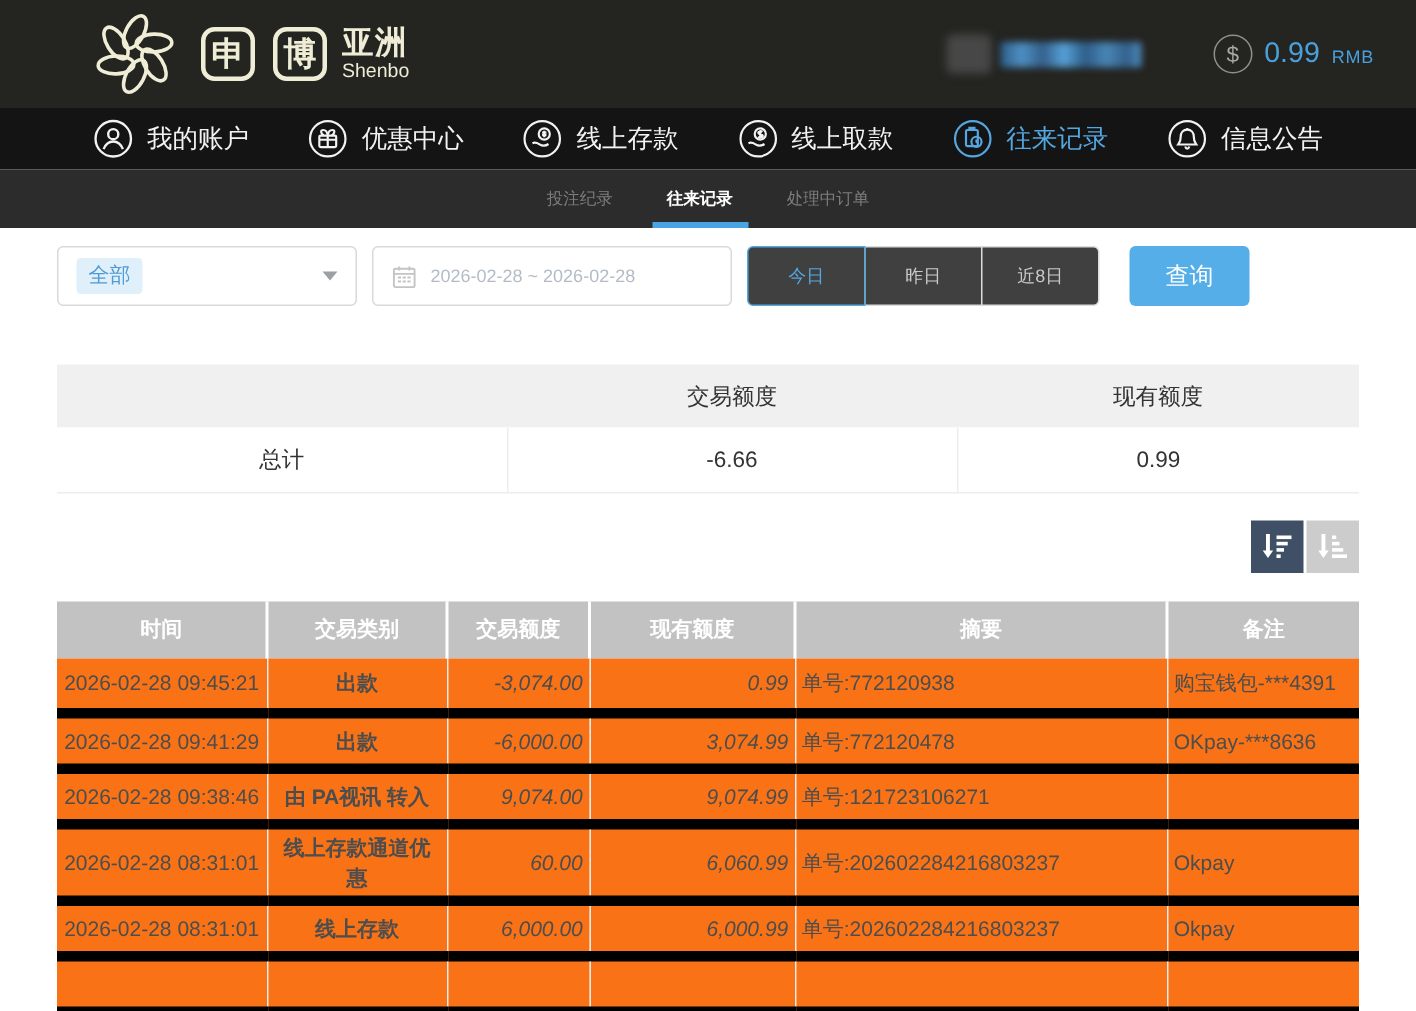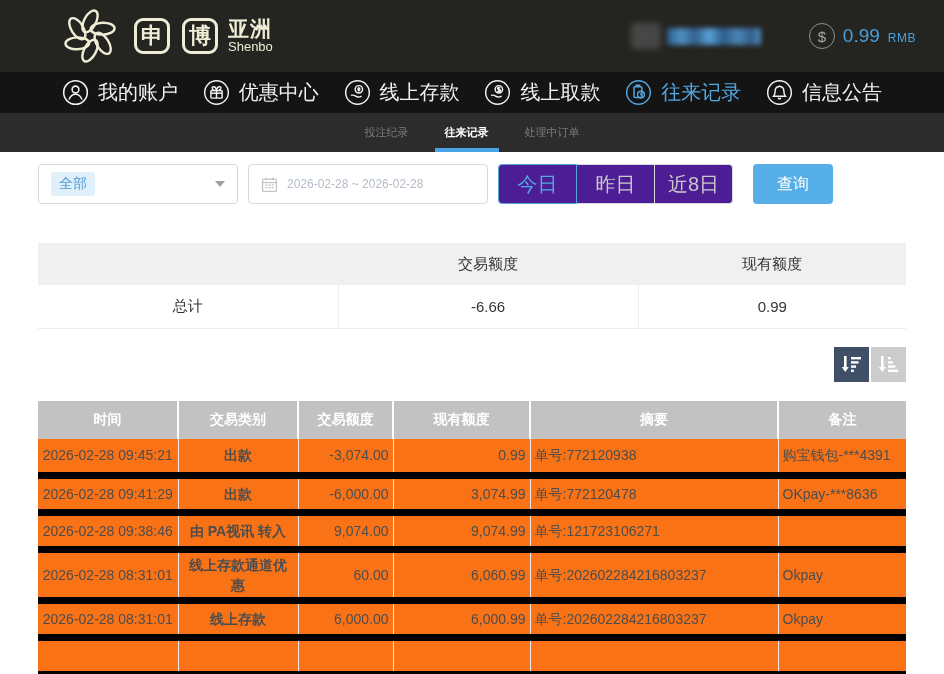--- a/index.html
+++ b/index.html
@@ -26,21 +26,21 @@
       #2e5d88 60%,#4a86b6 75%,#335f8a 90%,#4f90c4); }
   .balance { display:flex; align-items:center; gap:8px; }
   .coin-circle { width:26px; height:26px; border:1.5px solid #8f8f8b; border-radius:50%;
     color:#a9a9a4; font-size:15px; display:flex; align-items:center; justify-content:center; }
   .balance-amount { color:#4aa0dc; font-size:19px; }
   .balance-currency { color:#4aa0dc; font-size:12px; letter-spacing:.5px; padding-top:4px; }
 
   
   .main-nav { height:41px; background:#141414; display:flex; align-items:center;
     justify-content:space-between; padding:0 62px; }
-  .nav-item { display:flex; align-items:center; gap:9px; color:#f2f2f2; font-size:20px;
+  .nav-item { display:flex; align-items:center; gap:9px; color:#f2f2f2; font-size:17px;
     cursor:pointer; }
   .nav-item svg { stroke:#f2f2f2; }
   .nav-item.active { color:#54a7e0; }
   .nav-item.active svg { stroke:#54a7e0; }
 
   
   .sub-tabs { height:39px; background:#2c2c2c; display:flex; align-items:stretch;
     justify-content:center; gap:16px; }
   .sub-tab { color:#7d7d7d; font-size:11px; display:flex; align-items:center;
     padding:0 10px; position:relative; cursor:pointer; }
@@ -54,22 +54,22 @@
     display:flex; align-items:center; justify-content:space-between; padding:0 12px;
     background:#fff; cursor:pointer; }
   .select-tag { background:#dff0fb; color:#4f9bd6; font-size:14px; padding:3px 8px;
     border-radius:3px; }
   .caret-down { width:0; height:0; border-left:5px solid transparent;
     border-right:5px solid transparent; border-top:6px solid #9aa0a6; }
   .date-box { width:240px; height:40px; border:1px solid #d9d9d9; border-radius:4px;
     display:flex; align-items:center; gap:9px; padding:0 12px; cursor:pointer; }
   .date-text { color:#b3bcc6; font-size:12px; }
   .range-group { display:flex; margin-left:0; }
-  .range-btn { width:79px; height:40px; background:#4c1d95; border:1px solid #dcdcdc;
-    color:#c9c9c9; font-size:20px; margin-left:-1px; cursor:pointer; position:relative; }
+  .range-btn { width:79px; height:40px; background:#404040; border:1px solid #dcdcdc;
+    color:#c9c9c9; font-size:12px; margin-left:-1px; cursor:pointer; position:relative; }
   .range-btn:first-child { border-radius:4px 0 0 4px; margin-left:0; }
   .range-btn:last-child { border-radius:0 4px 4px 0; }
   .range-btn.active { color:#55a7e0; border-color:#55a7e0; z-index:2; }
   .search-btn { width:80px; height:40px; background:#55aee8; border:none; border-radius:4px;
     color:#fff; font-size:16px; margin-left:10px; cursor:pointer; }
 
   
   .summary-table { width:868px; margin:39px 38px 0; border-collapse:collapse; }
   .summary-table th { background:#f0f0f0; height:42px; font-size:15px; color:#333;
     font-weight:normal; text-align:center; }
@@ -95,21 +95,21 @@
     line-height:20px; }
   .main-table td:last-child { border-right:none; }
   .col-time  { width:140px; }
   .col-type  { width:120px; }
   .col-amt   { width:95px;  }
   .col-bal   { width:137px; }
   .col-sum   { width:248px; }
   .col-rem   { width:128px; }
   .cell-time { text-align:center; padding:2px 1px; }
   .cell-type { text-align:center; padding-left:10px;font-weight:bold; }
-  .cell-amt, .cell-bal { text-align:right; padding-right:10px; }
+  .cell-amt, .cell-bal { text-align:right; padding-right:10px;font-style:italic; }
   .cell-sum, .cell-rem { text-align:left; padding-left:9px; }
 </style>
 </head>
 <body>
 
 <div class="top-header">
   <div class="logo-group">
     <svg class="logo-flower" viewBox="0 0 70 70" fill="none" stroke="#efedd6" stroke-width="2.6">
       <ellipse cx="35" cy="19" rx="6.5" ry="13" transform="rotate(0 35 35) rotate(28 35 19)"></ellipse>
       <ellipse cx="35" cy="19" rx="6.5" ry="13" transform="rotate(60 35 35) rotate(28 35 19)"></ellipse>

